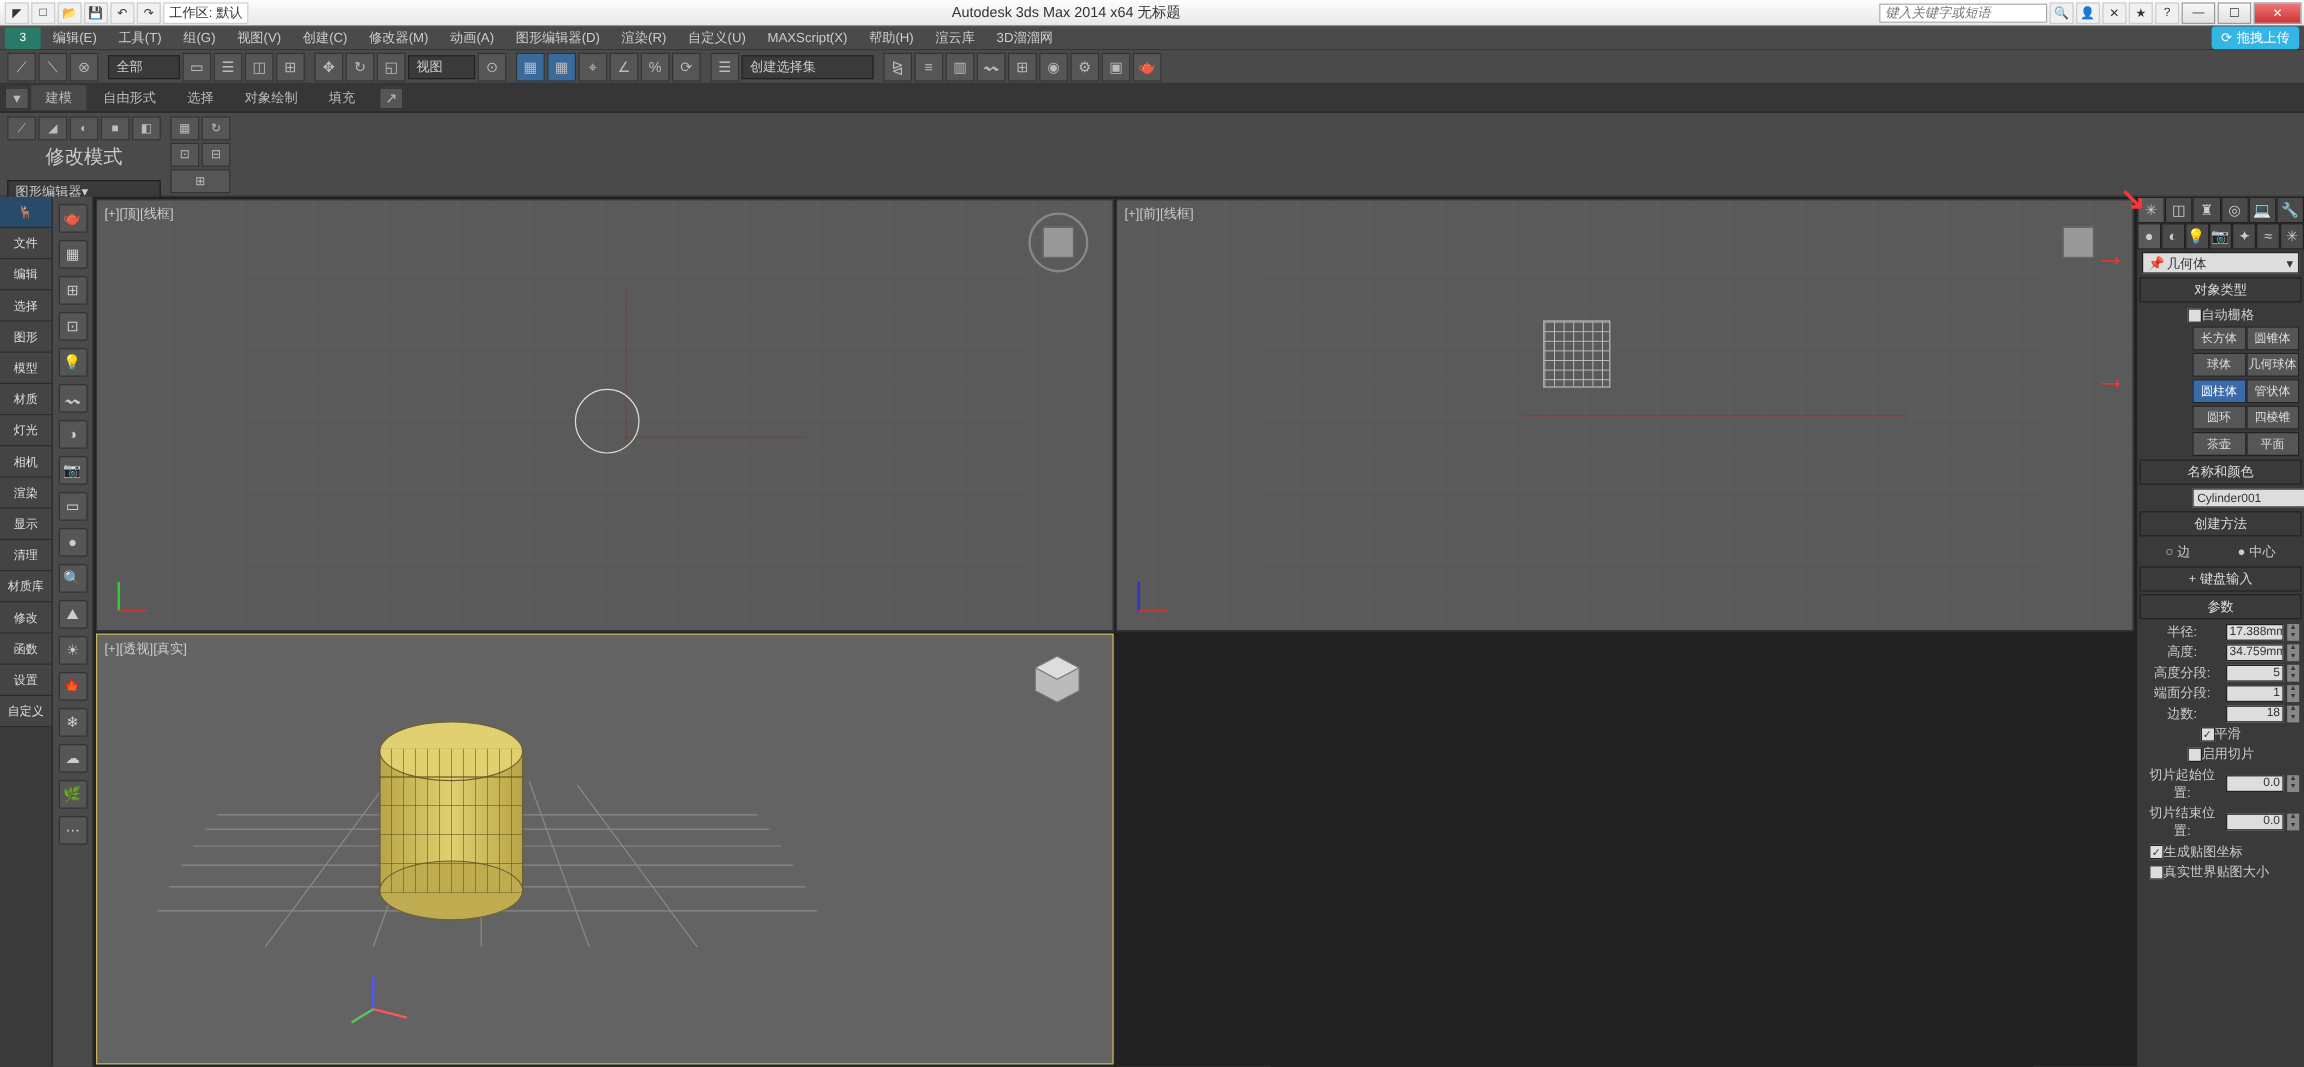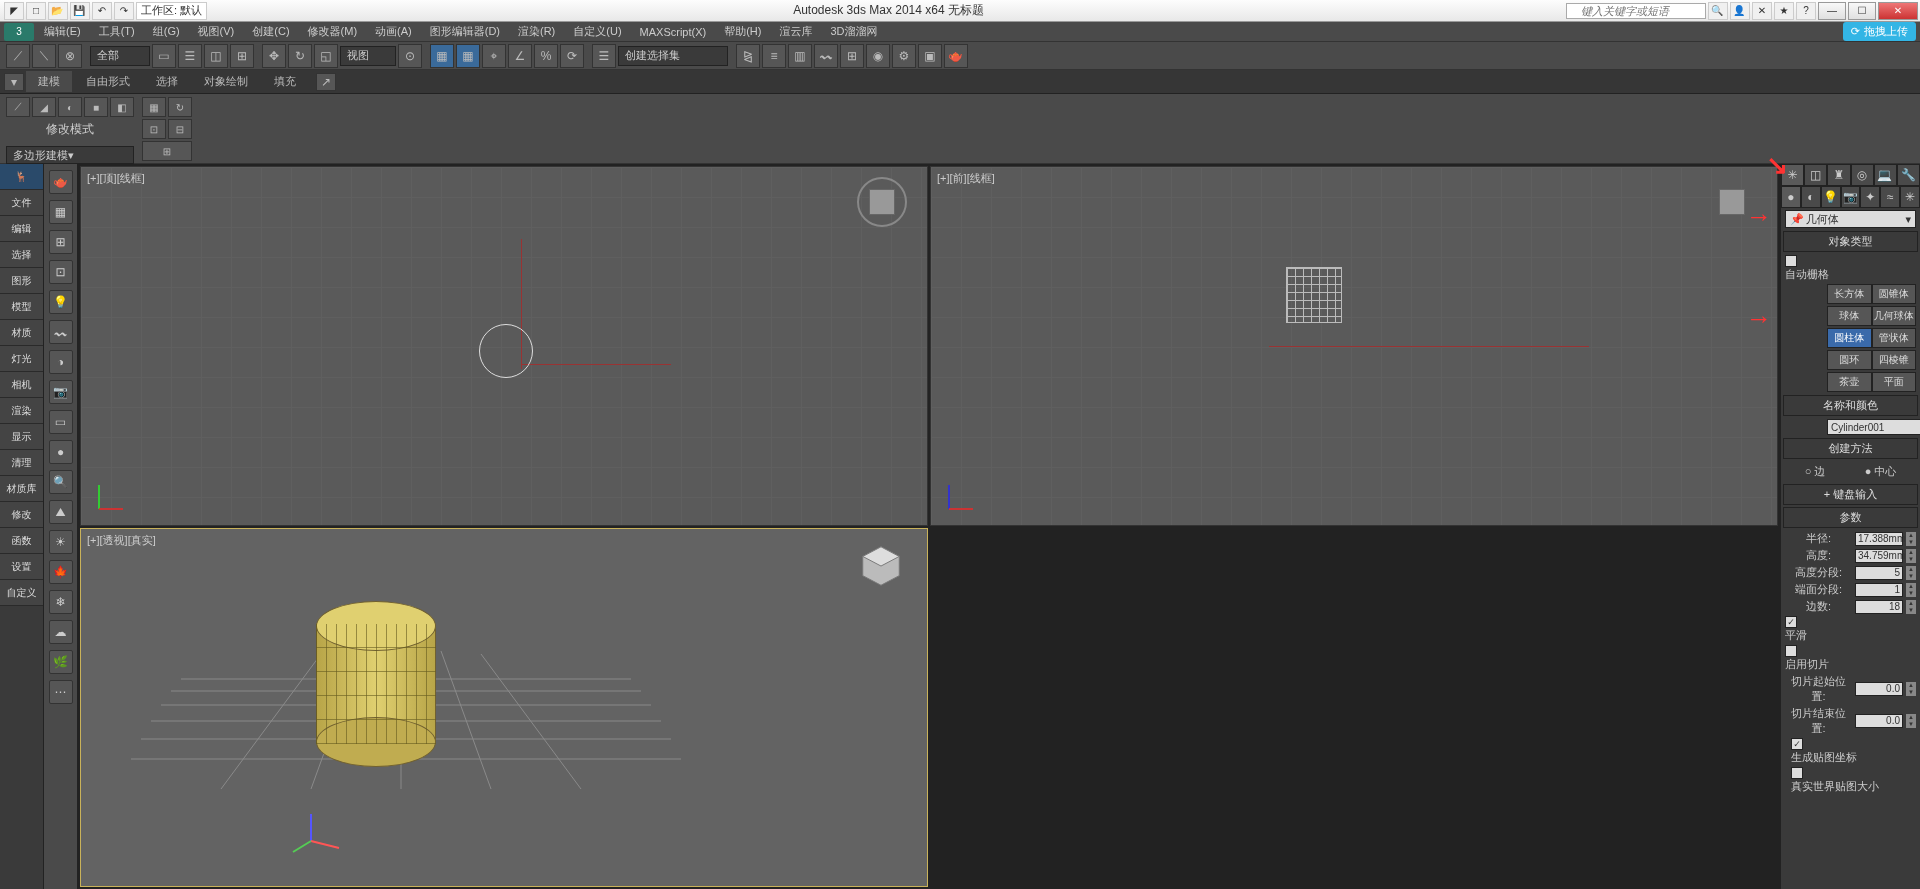--- a/index.html
+++ b/index.html
@@ -5,21 +5,21 @@
 * { margin: 0; padding: 0; box-sizing: border-box; font-family: "Microsoft YaHei", Arial, sans-serif; font-size: 11px; }
 body { background: #4a4a4a; color: #ccc; width: 1920px; height: 889px; overflow: hidden; position: relative; }
 
 
 .titlebar { height: 22px; background: linear-gradient(#fdfdfd,#e8e8e8); display: flex; align-items: center; border-bottom: 1px solid #999; }
 .titlebar-left { display: flex; align-items: center; gap: 2px; padding: 0 4px; }
 .tb-btn { width: 20px; height: 18px; background: #f0f0f0; border: 1px solid #ccc; display: flex; align-items: center; justify-content: center; color: #333; font-size: 10px; }
 .workspace-drop { border: 1px solid #ccc; background: #fff; height: 18px; padding: 0 4px; display: flex; align-items: center; color: #333; }
 .titlebar-center { flex: 1; text-align: center; color: #333; font-size: 12px; }
 .titlebar-right { display: flex; align-items: center; gap: 2px; padding-right: 2px; }
-.search-box { width: 140px; height: 16px; border: 1px solid #aaa; background: #fff; color: #999; padding: 0 14px; font-style: italic; }
+.search-box { width: 140px; height: 16px; border: 1px solid #aaa; background: #fff; color: #999; padding: 0 4px; font-style: italic; }
 .win-btn { width: 28px; height: 18px; background: linear-gradient(#f8f8f8,#e0e0e0); border: 1px solid #999; display:flex; align-items:center; justify-content:center; color:#333; font-size:10px;}
 .win-close { background: linear-gradient(#e77,#c33); color: #fff; width: 40px; }
 
 
 .menubar { height: 20px; background: #4a4a4a; display: flex; align-items: center; padding: 0 4px; gap: 2px; border-bottom: 1px solid #333; }
 .app-logo { width: 30px; height: 18px; background: #2a7a6a; border-radius: 2px; display:flex; align-items:center; justify-content:center; color:#fff; font-size:10px;}
 .menu-item { padding: 2px 8px; color: #ccc; cursor: default; }
 .upload-btn { margin-left: auto; background: #33b5e5; color: #fff; padding: 2px 8px; border-radius: 3px; display:flex; align-items:center; gap:4px; }
 
 
@@ -32,21 +32,21 @@
 
 .ribbon { height: 24px; background: #363636; display: flex; align-items: center; padding: 0 4px; gap: 2px; border-bottom: 1px solid #222; }
 .ribbon-tab { padding: 3px 12px; color: #bbb; }
 .ribbon-tab.active { background: #4a4a4a; }
 
 
 .substrip { height: 70px; background: #4a4a4a; display: flex; align-items: flex-start; padding: 3px 6px; gap: 4px; border-bottom: 1px solid #333; }
 .substrip-group { display:flex; flex-direction:column; gap:2px; }
 .substrip-row { display:flex; gap:2px; }
 .sub-btn { width:24px; height:20px; background:#565656; border:1px solid #333; display:flex; align-items:center; justify-content:center; color:#bbb; font-size:10px;}
-.sub-label { font-size:12px; color:#ccc; text-align:center; padding-top:2px;}
+.sub-label { font-size:16px; color:#ccc; text-align:center; padding-top:2px;}
 .poly-drop { height:18px; background:#3a3a3a; border:1px solid #222; color:#ccc; padding:0 6px; display:flex; align-items:center; margin-top:6px;}
 
 
 .content { display: flex; height: calc(889px - 22px - 20px - 28px - 24px - 70px); }
 .leftbar { width: 44px; background: #3a3a3a; display:flex; flex-direction:column; border-right:1px solid #222;}
 .lb-item { height: 26px; display:flex; align-items:center; justify-content:center; color:#ddd; font-size:10px; border-bottom:1px solid #2a2a2a; background:#444;}
 .lb-item.header { background:#2a4a6a; }
 .leftbar2 { width: 34px; background: #4a4a4a; display:flex; flex-direction:column; align-items:center; padding-top:6px; gap:6px; border-right:1px solid #222;}
 .lb2-icon { width:24px; height:24px; background:#565656; border:1px solid #333; border-radius:2px; display:flex; align-items:center; justify-content:center; font-size:12px; color:#ccc;}
 
@@ -74,21 +74,21 @@
 .btn-row { display:flex; gap:0;padding-left:42px; }
 .create-btn { flex:1; background:#565656; border:1px solid #222; color:#ddd; text-align:center; padding:2px 0; font-size:10px;}
 .create-btn.active { background:#3a6aaa; color:#fff; }
 .name-input { flex:1; background:#ddd; color:#333; border:1px solid #222; height:16px; padding:0 3px; font-size:10px;}
 .radio-row { display:flex; justify-content:space-around; color:#ccc; font-size:10px; padding:2px 0;}
 .spinner-row { display:flex; align-items:center; gap:3px; font-size:10px; color:#ccc;}
 .spinner-row label { flex:1; text-align:center; }
 .spinner { width:48px; height:14px; background:#ddd; color:#333; border:1px solid #222; text-align:right; padding:0 2px; font-size:10px;}
 .spin-arrows { width:10px; height:14px; background:#888; display:flex; flex-direction:column;}
 .spin-arrows div{flex:1; font-size:6px; line-height:7px; text-align:center; color:#333;}
-.chk-row { display:flex; align-items:flex-start; gap:0; font-size:10px; color:#ccc; justify-content:center;flex-direction:column;}
+.chk-row { display:flex; align-items:center; gap:0; font-size:10px; color:#ccc; justify-content:center;}
 .chk { width:12px; height:12px; border:1px solid #222; background:#ddd; display:flex; align-items:center; justify-content:center; font-size:9px; color:#333;}
 
 
 .red-arrow { position:absolute; color:#f33; font-size:26px; font-weight:bold; pointer-events:none;}
 
 
 .cyl-top { position:absolute; width:120px; height:50px; border-radius:50%; background:#e0d070; border:1px solid #706030;}
 .cyl-body { position:absolute; width:120px; height:120px; background:linear-gradient(90deg,#b8a548,#e0d070,#b8a548); border:1px solid #706030;}
 .box-wire { position:absolute; background-image:linear-gradient(#bbb 1px,transparent 1px),linear-gradient(90deg,#bbb 1px,transparent 1px); background-size:8px 8px; border:1px solid #bbb;}
 
@@ -193,21 +193,21 @@
 <div class="substrip">
   <div class="substrip-group">
     <div class="substrip-row">
       <div class="sub-btn">⟋</div>
       <div class="sub-btn">◢</div>
       <div class="sub-btn">◐</div>
       <div class="sub-btn">■</div>
       <div class="sub-btn">◧</div>
     </div>
     <div class="sub-label">修改模式</div>
-    <div class="poly-drop"><span>多边形建模</span> ▾</div>
+    <div class="poly-drop"><span>图形编辑器</span> ▾</div>
   </div>
   <div class="substrip-group" style="margin-left:4px">
     <div class="substrip-row">
       <div class="sub-btn">▦</div>
       <div class="sub-btn">↻</div>
     </div>
     <div class="substrip-row">
       <div class="sub-btn">⊡</div>
       <div class="sub-btn">⊟</div>
     </div>

